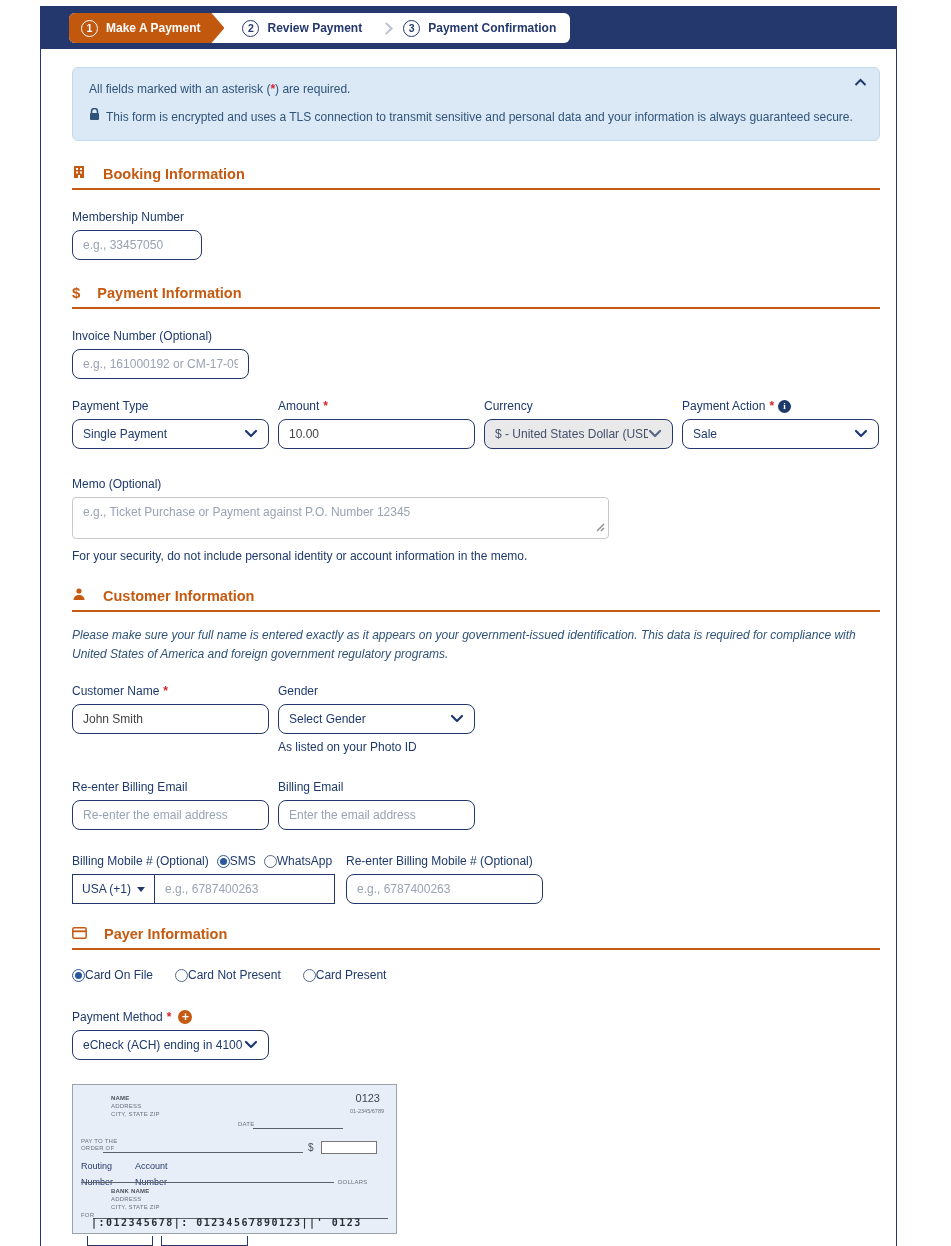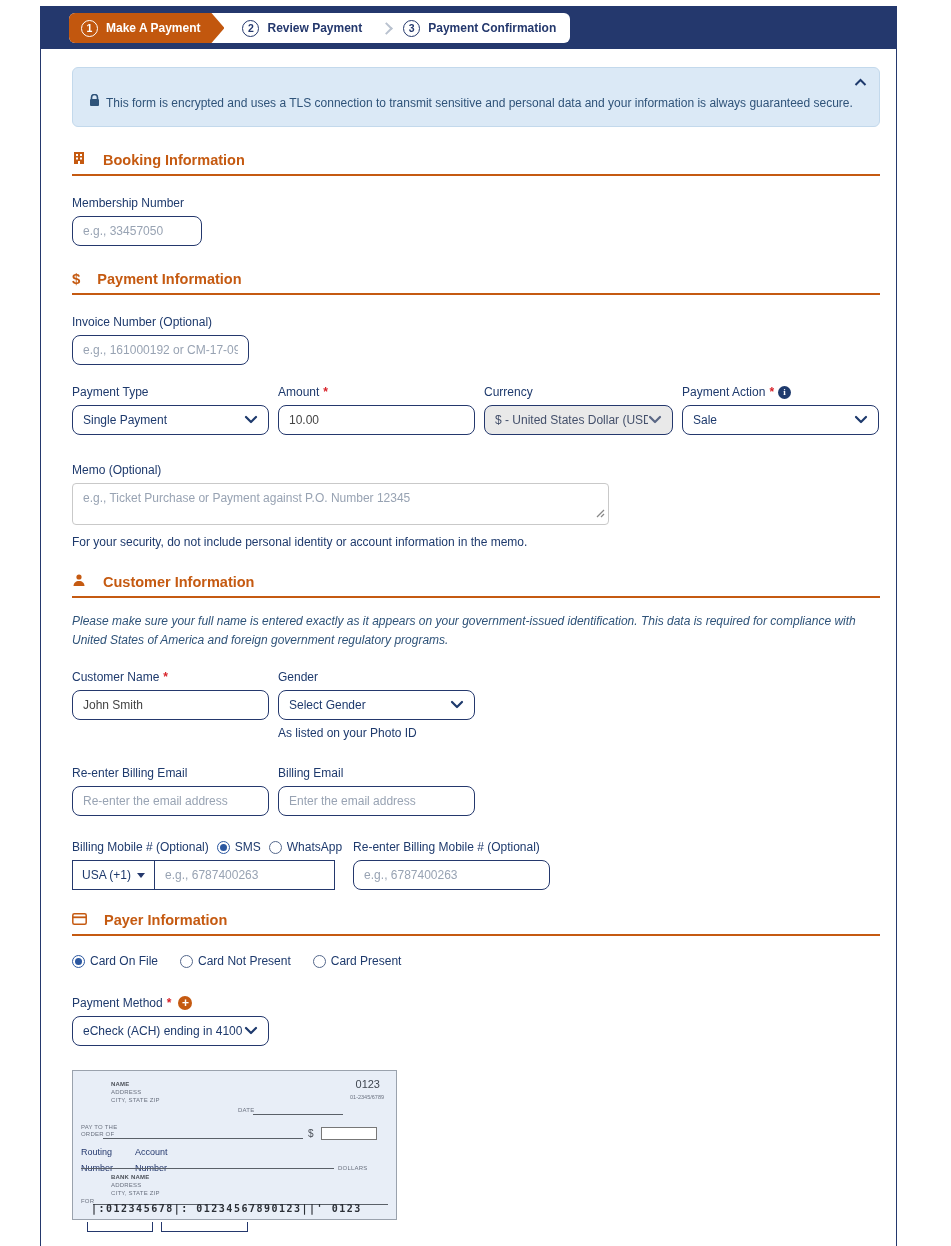--- a/index.html
+++ b/index.html
@@ -79,21 +79,21 @@
   .memo-wrap { position:relative; width:537px; }
   .memo-resize { position:absolute; right:4px; bottom:7px; }
   .helper-text { color:#1e3a6d; font-size:12px; margin-top:6px; }
 
   .notice { color:#2f5379; font-size:12px; font-style:italic; line-height:1.6; margin-top:14px; }
 
   .radio { width:13px; height:13px; border:1px solid #55688c; border-radius:50%; background:#fff;
            display:inline-flex; align-items:center; justify-content:center; flex:0 0 auto; cursor:pointer; }
   .radio.checked { border-color:#2b57a0; }
   .radio.checked::after { content:""; width:7px; height:7px; border-radius:50%; background:#2b57a0; }
-  .radio-item { display:inline-flex; align-items:flex-end; gap:5px; color:#1e3a6d; font-size:12px; cursor:pointer; }
+  .radio-item { display:inline-flex; align-items:flex-end; color:#1e3a6d; font-size:12px; cursor:pointer; }
 
   .phone-group { display:flex; border:1px solid #24386d; width:263px; height:30px; background:#fff; }
   .country-btn { display:flex; align-items:center; gap:6px; padding:0 9px; border-right:1px solid #24386d;
                  color:#1e3a6d; font-size:12px; cursor:pointer; white-space:nowrap; }
   .caret-down { width:0; height:0; border-left:4px solid transparent; border-right:4px solid transparent;
                 border-top:5px solid #24386d; }
   .phone-group input { border:none; border-radius:0; height:28px; }
 
   .info-badge { width:13px; height:13px; border-radius:50%; background:#1e3a6d; color:#fff;
                 display:inline-flex; align-items:center; justify-content:center;
@@ -142,20 +142,21 @@
   </div>
 
   <div class="content">
 
     <div class="banner">
       <span class="collapse">
         <svg width="13" height="9" viewBox="0 0 13 9">
             <polyline points="1.5,7 6.5,2 11.5,7" fill="none" stroke="#1e3a6d" stroke-width="2"></polyline>
           </svg>
       </span>
+      <p><span>All fields marked with an asterisk (</span><span class="req">*</span><span>) are required.</span></p>
       <p class="line2">
         <span>
           <svg width="11" height="13" viewBox="0 0 11 13">
               <path d="M2.5 5V3.5a3 3 0 0 1 6 0V5" fill="none" stroke="#2f5379" stroke-width="1.6"></path>
               <rect x="1" y="5" width="9" height="7" rx="1" fill="#2f5379"></rect>
             </svg>
         </span>
         <span>This form is encrypted and uses a TLS connection to transmit sensitive and personal data and your information is always guaranteed secure.</span>
       </p>
     </div>

